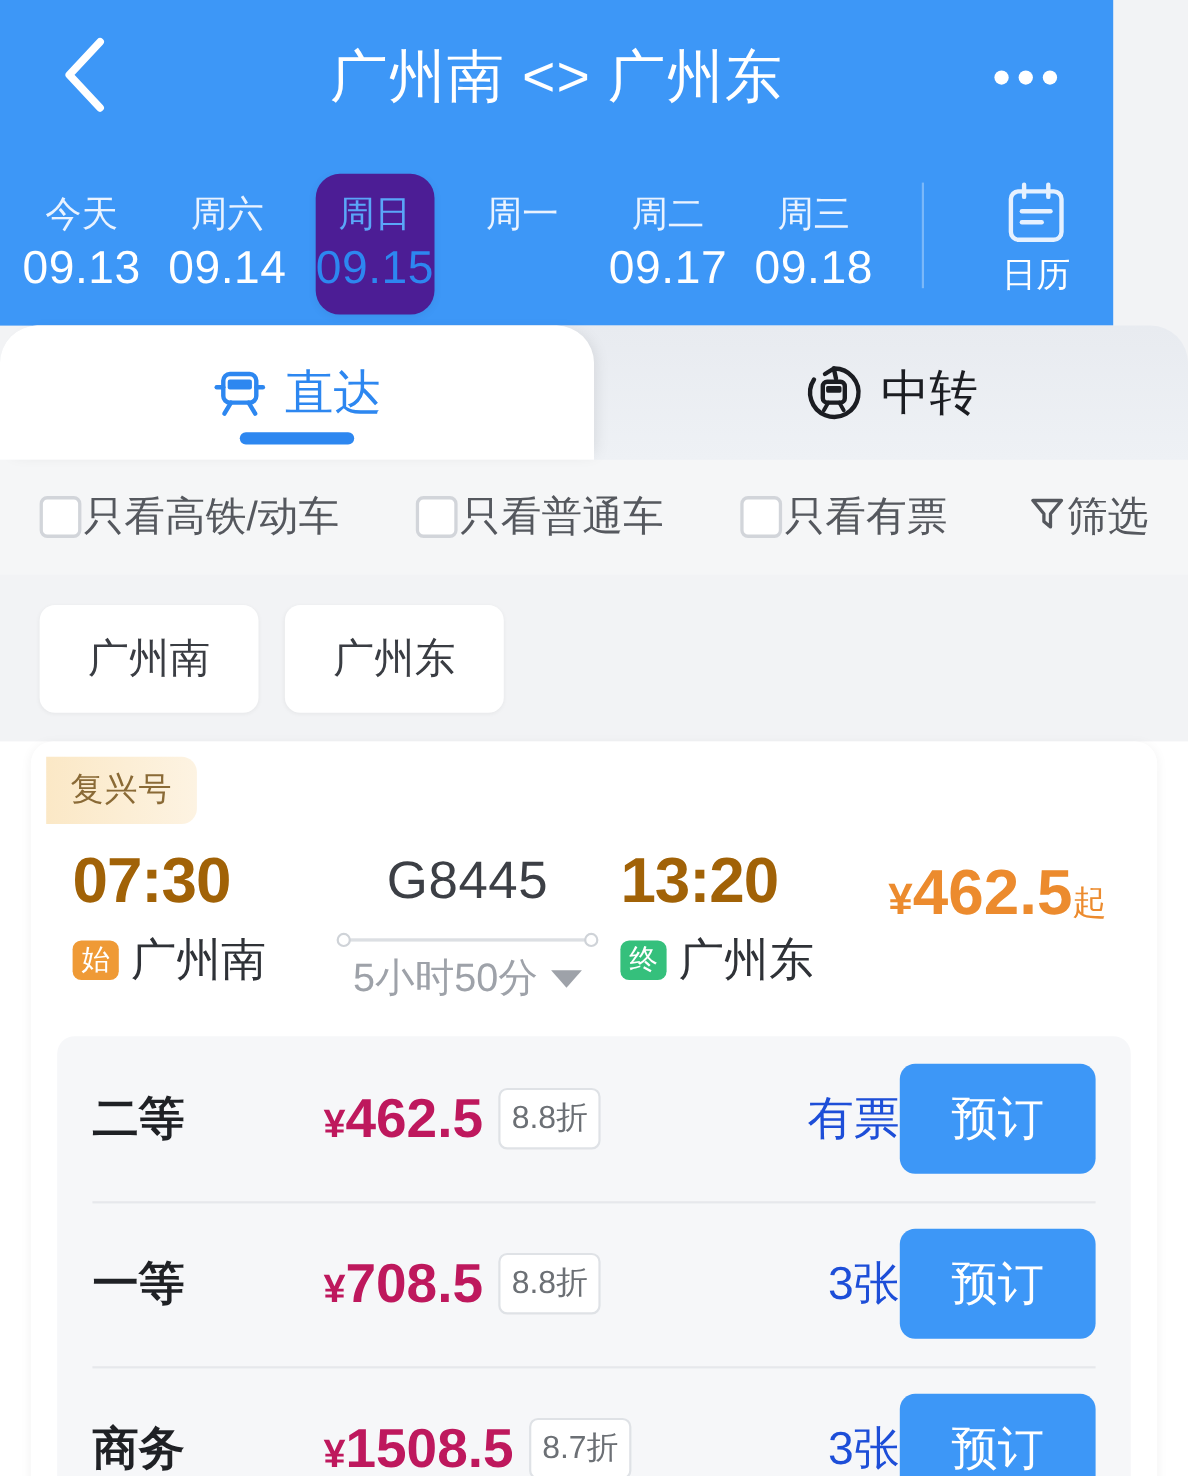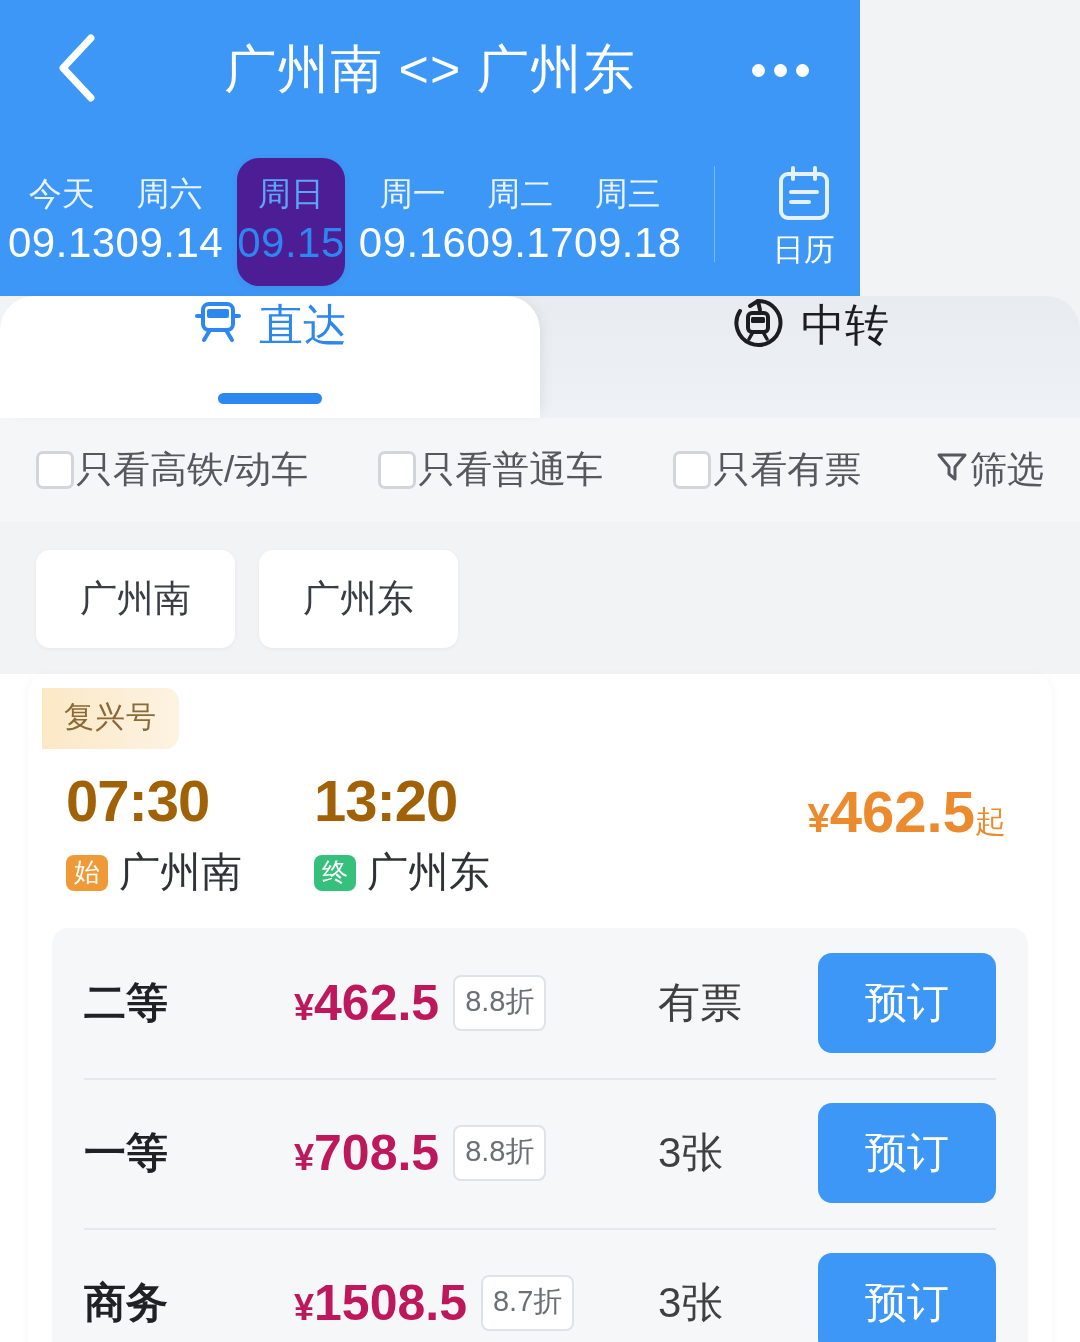--- a/index.html
+++ b/index.html
@@ -13,21 +13,21 @@
   .screen {
     position: relative;
     width: 1080px;
     height: 1342px;
     background: #f2f3f5;
   }
 
   
   .header {
     position: relative;
-    width: 860px;
+    width: 1012px;
     height: 300px;
     background: #3d97f7;
   }
   .navbar {
     position: relative;
     height: 140px;
     display: flex;
     align-items: center;
     justify-content: center;
   }
@@ -150,20 +150,21 @@
     position: relative;
     height: 122px;
     background: linear-gradient(180deg,#e8ebf0 0%, #eef1f5 100%);
     border-radius: 34px 34px 0 0;
     display: flex;
   }
   .tab {
     flex: 1;
     position: relative;
     display: flex;
+    align-items: center;
     justify-content: center;
     gap: 16px;
     height: 122px;
     font-size: 44px;
     color: #1b1d22;
   }
   .tab.active {
     background: #ffffff;
     border-radius: 34px 34px 0 0;
     color: #2d87f0;
@@ -392,22 +393,23 @@
     color: #6c7075;
     border: 2px solid #dfe2e6;
     background: #ffffff;
     border-radius: 8px;
     padding: 5px 10px 7px 10px;
     white-space: nowrap;
   }
   .seat-stock {
     flex: 1;
     font-size: 42px;
-    color: #404040;
+    color: #1d4ed8;
     padding-left: 14px;
+    text-align: right;
   }
   .book-btn {
     width: 178px;
     height: 100px;
     background: #3d97f7;
     border-radius: 14px;
     color: #ffffff;
     font-size: 42px;
     display: flex;
     align-items: center;
@@ -459,21 +461,20 @@
         <div class="date-item selected">
           <div class="pill">
             <div class="dow">周日</div>
             <div class="dnum">09.15</div>
           </div>
         </div>
 
         <div class="date-item">
           <div class="pill">
             <div class="dow">周一</div>
-            <div class="dnum">09.16</div>
           </div>
         </div>
 
         <div class="date-item">
           <div class="pill">
             <div class="dow">周二</div>
             <div class="dnum">09.17</div>
           </div>
         </div>
 
@@ -575,20 +576,32 @@
         <div class="train-row">
 
           <div class="col-dep">
             <div class="big-time">07:30</div>
             <div class="stn-line">
               <span class="stn-badge start">始</span>
               <span class="stn-name">广州南</span>
             </div>
           </div>
 
+          <div class="col-mid">
+            <div class="train-no">G8445</div>
+            <div class="dur-line">
+              <span class="bar"></span>
+              <span class="dot l"></span>
+              <span class="dot r"></span>
+            </div>
+            <div class="dur-text">
+              <span>5小时50分</span>
+              <span class="caret-down"></span>
+            </div>
+          </div>
 
           <div class="col-arr">
             <div class="big-time">13:20</div>
             <div class="stn-line">
               <span class="stn-badge end">终</span>
               <span class="stn-name">广州东</span>
             </div>
           </div>
 
           <div class="col-price">

